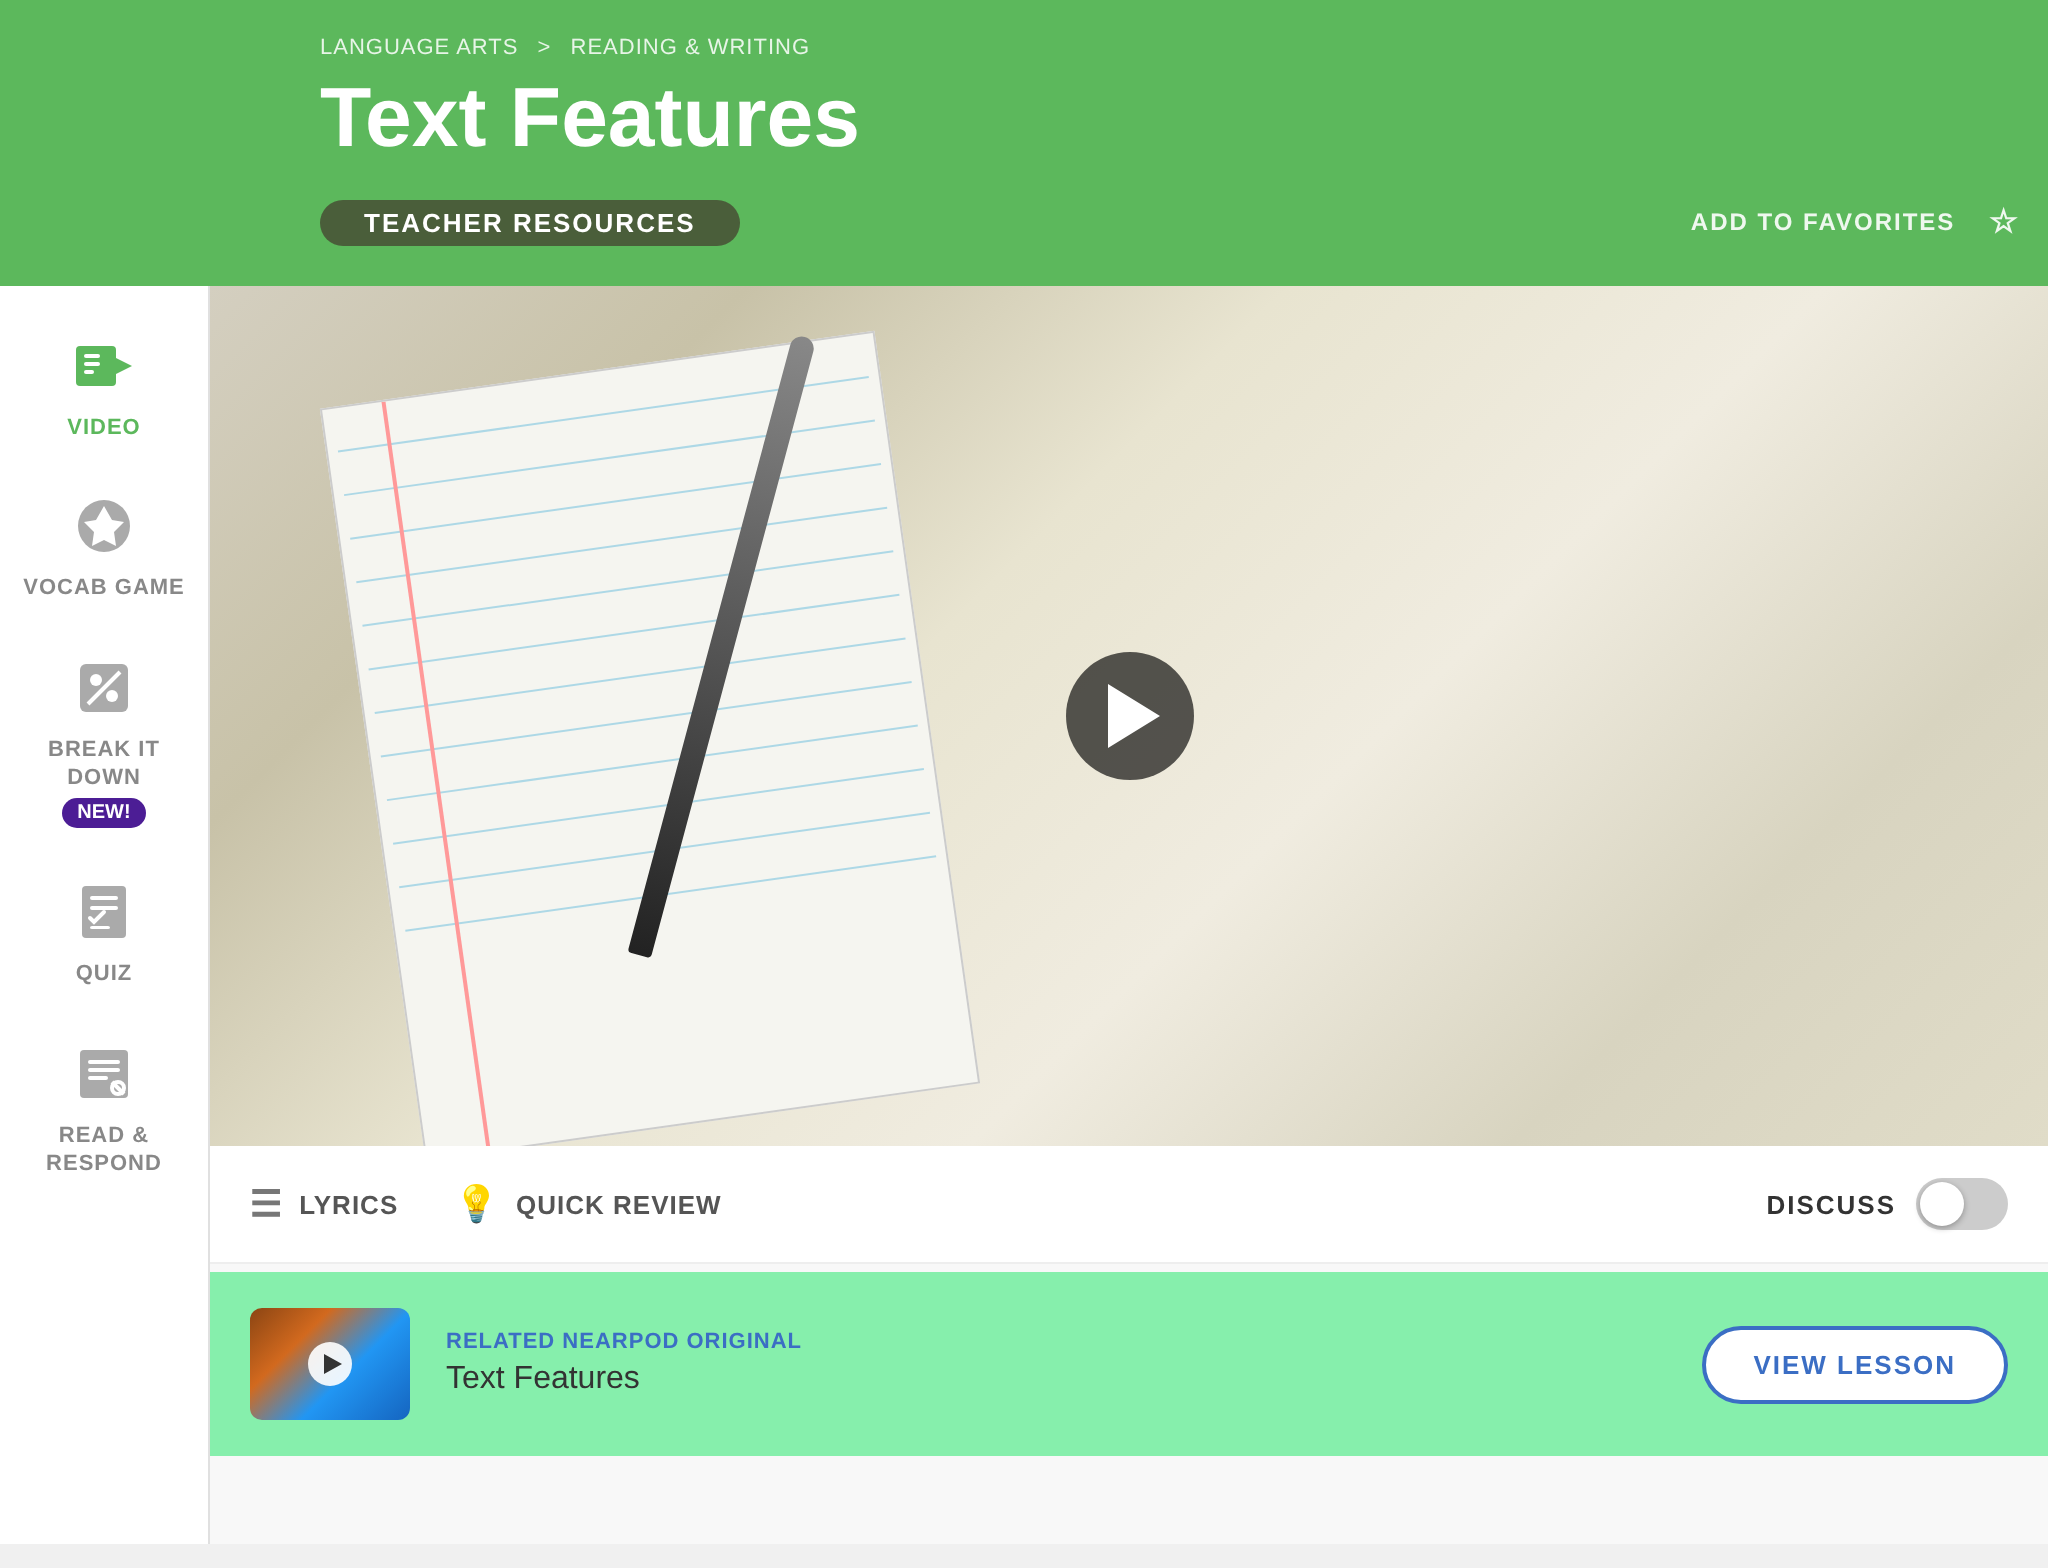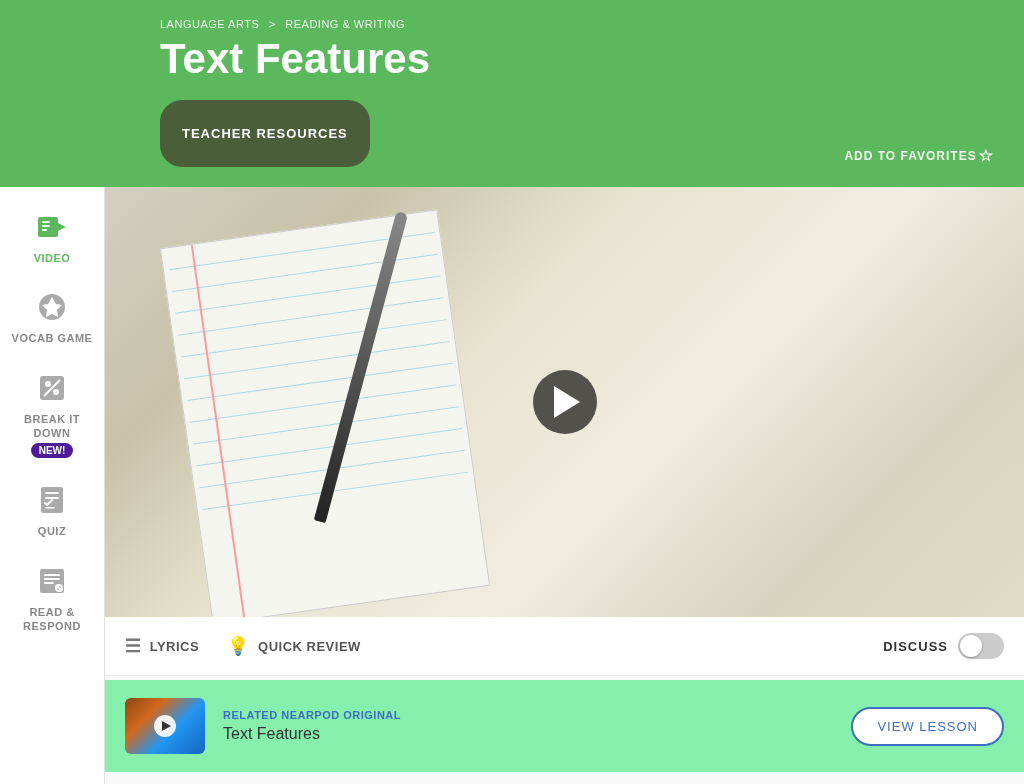--- a/index.html
+++ b/index.html
@@ -42,39 +42,39 @@
       font-weight: 700;
       letter-spacing: 1px;
       cursor: pointer;
       text-transform: uppercase;
     }
     .btn-teacher {
       background: #4a5e3a;
       color: #fff;
       border: none;
       border-radius: 22px;
-      padding: 26px 22px;
+      padding: 4px 22px;
       font-size: 13px;
       font-weight: 700;
       letter-spacing: 1px;
       cursor: pointer;
       text-transform: uppercase;
     }
     .add-favorites {
       position: absolute;
-      right: 30px;
+      right: 14px;
       bottom: 22px;
       font-size: 12px;
       font-weight: 700;
       color: rgba(255,255,255,0.9);
       letter-spacing: 1px;
       text-transform: uppercase;
       display: flex;
       align-items: center;
-      gap: 2px;
+      gap: 17px;
       cursor: pointer;
     }
     .star-icon {
       font-size: 16px;
       color: rgba(255,255,255,0.9);
     }
 
     
     .main-layout {
       display: flex;
@@ -333,21 +333,21 @@
       color: #333;
       font-weight: 400;
     }
     .btn-view-lesson {
       background: #fff;
       color: #3b6ec4;
       border: 2px solid #3b6ec4;
       border-radius: 22px;
       padding: 10px 24px;
       font-size: 13px;
-      font-weight: 400;
+      font-weight: 700;
       letter-spacing: 1px;
       cursor: pointer;
       text-transform: uppercase;
       flex-shrink: 0;
     }
   </style>
 </head>
 <body>
 
 <div class="header">

